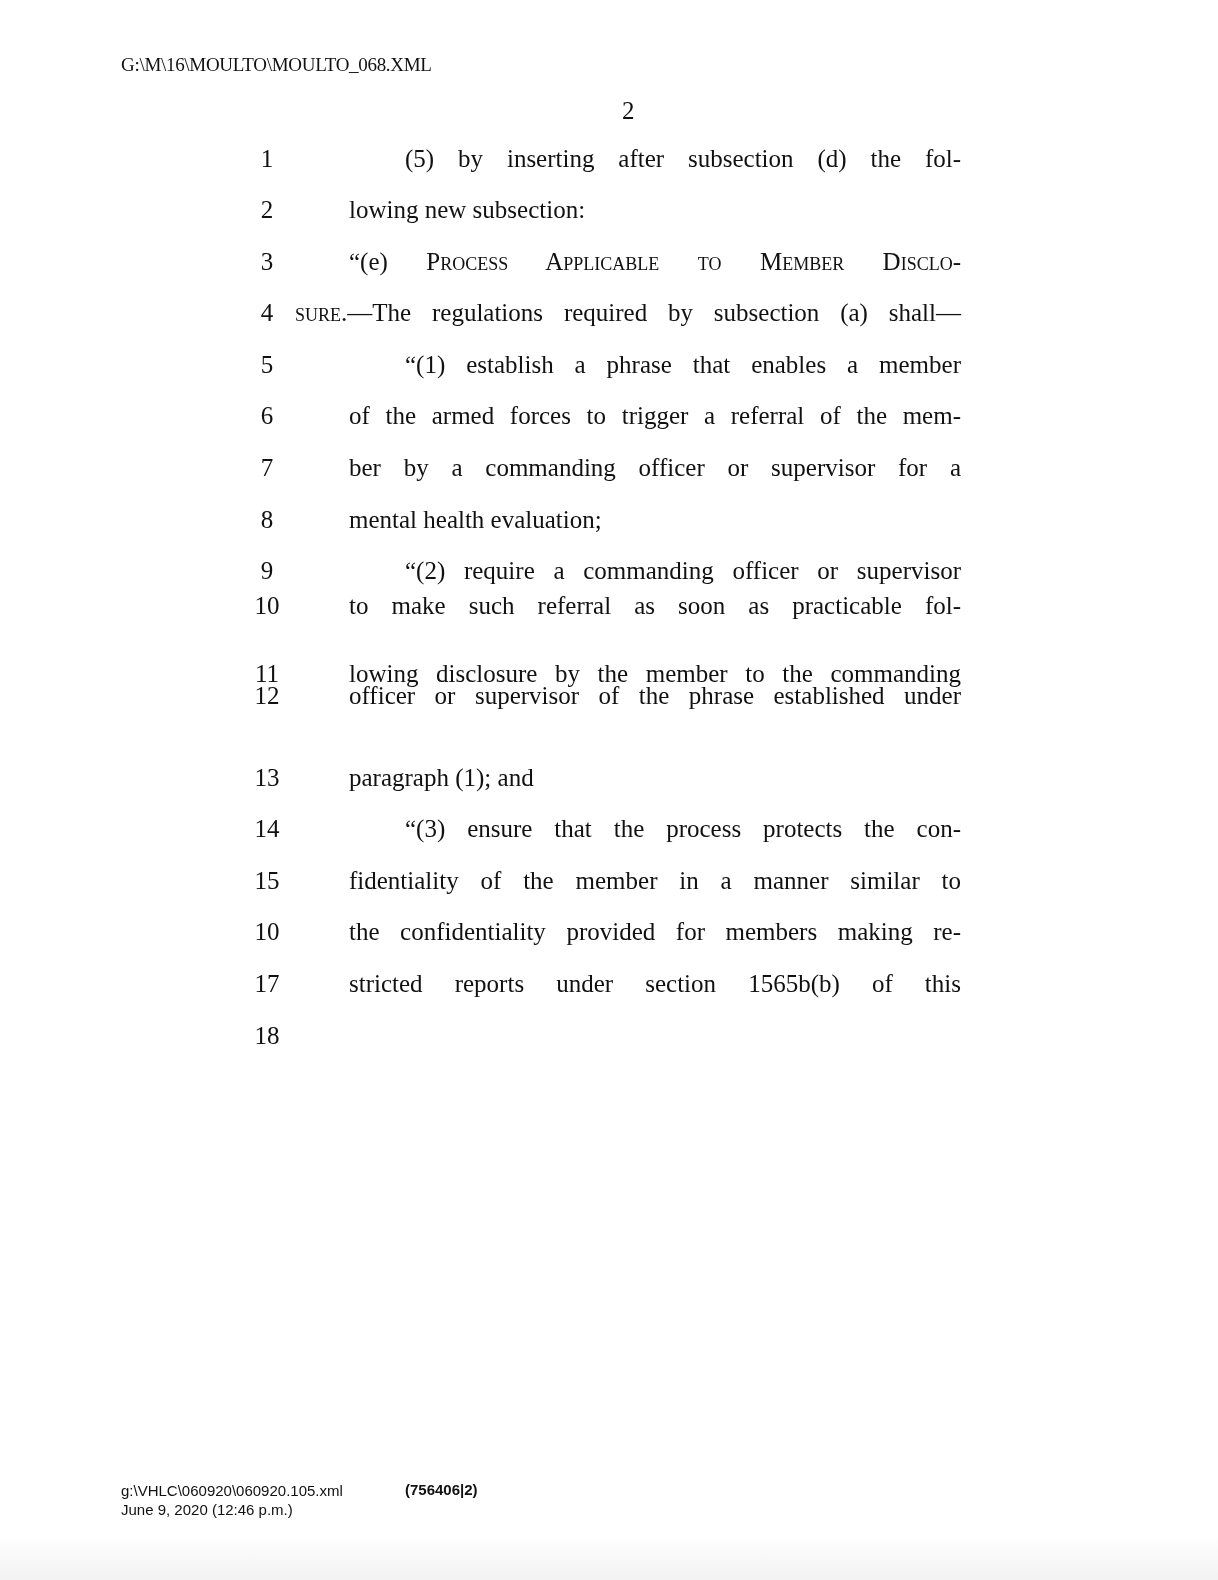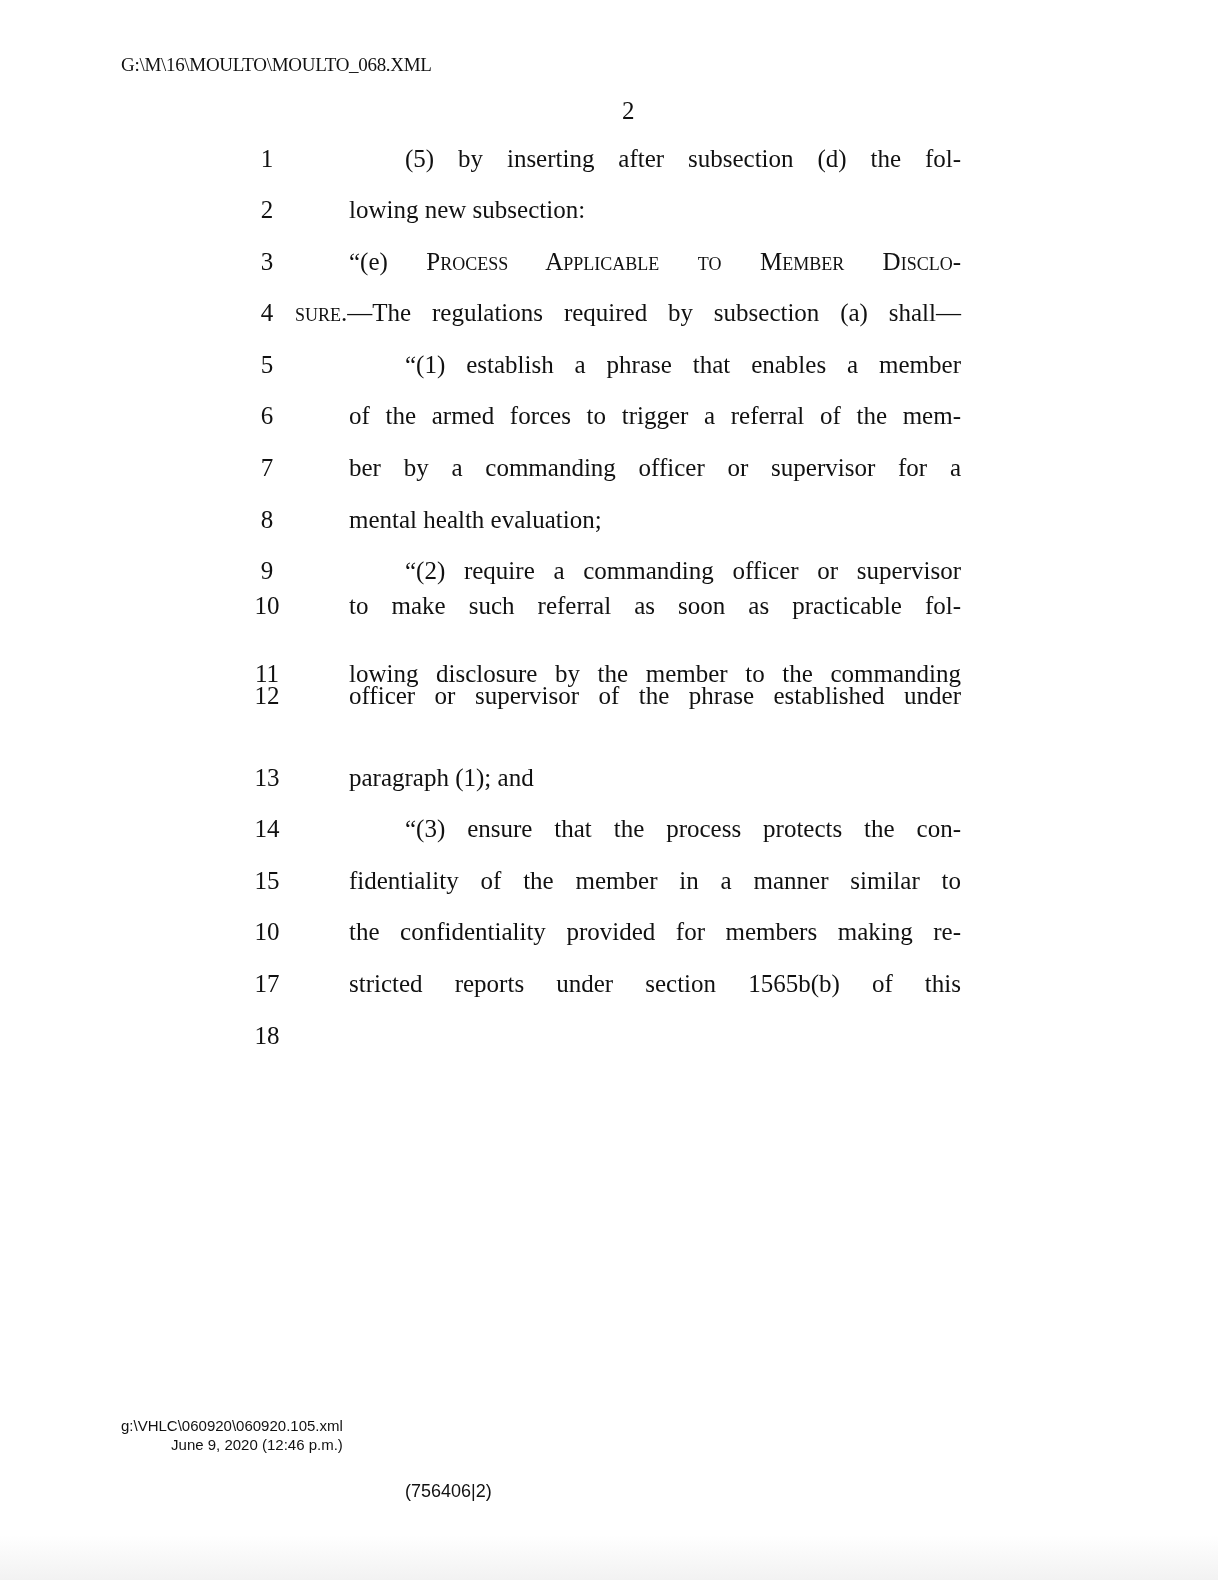--- a/index.html
+++ b/index.html
@@ -25,26 +25,26 @@
   }
   .txt {
     position:absolute; left:349px; width:612px;
     text-align:justify; text-align-last:justify;
   }
   .txt.last { text-align-last:left; }
   .txt.indent { left:405px; width:556px; }
   .txt.outdent { left:295px; width:666px; }
   .sc { font-variant: small-caps; }
   .footer {
-    position:absolute; left:121px; top:1416px;
-    font-family:"Liberation Sans", sans-serif; font-size:15px; line-height:19px;text-align:right;
+    position:absolute; left:121px; top:1481px;
+    font-family:"Liberation Sans", sans-serif; font-size:15px; line-height:19px;
   }
   .footer-code {
     position:absolute; left:405px; top:1481px;
-    font-family:"Liberation Sans", sans-serif; font-size:18px;
+    font-family:"Liberation Sans", sans-serif; font-size:15px;font-weight:bold;
   }
 </style>
 </head>
 <body>
 
 <div class="header-path">G:\M\16\MOULTO\MOULTO_068.XML</div>
 <div class="page-num">2</div>
 
 <div>
   <div class="line" style="top:139px">

